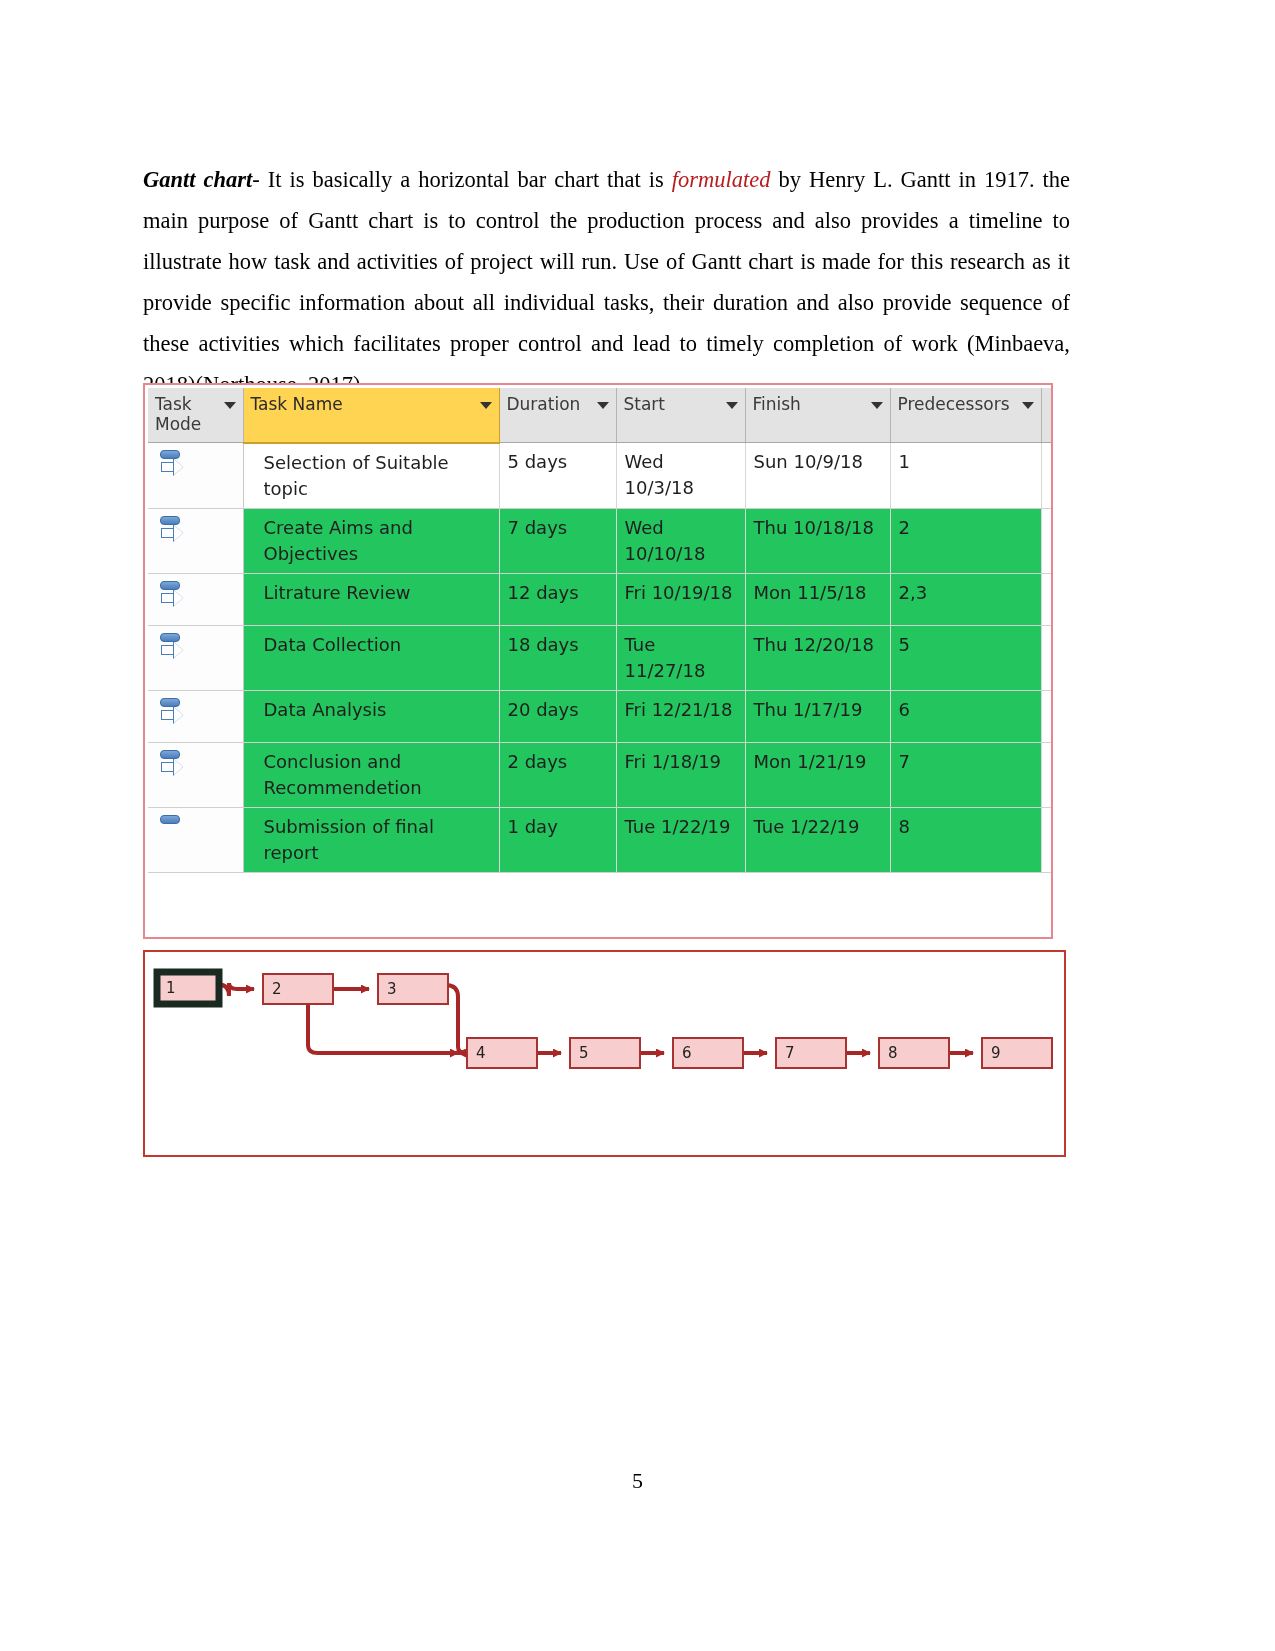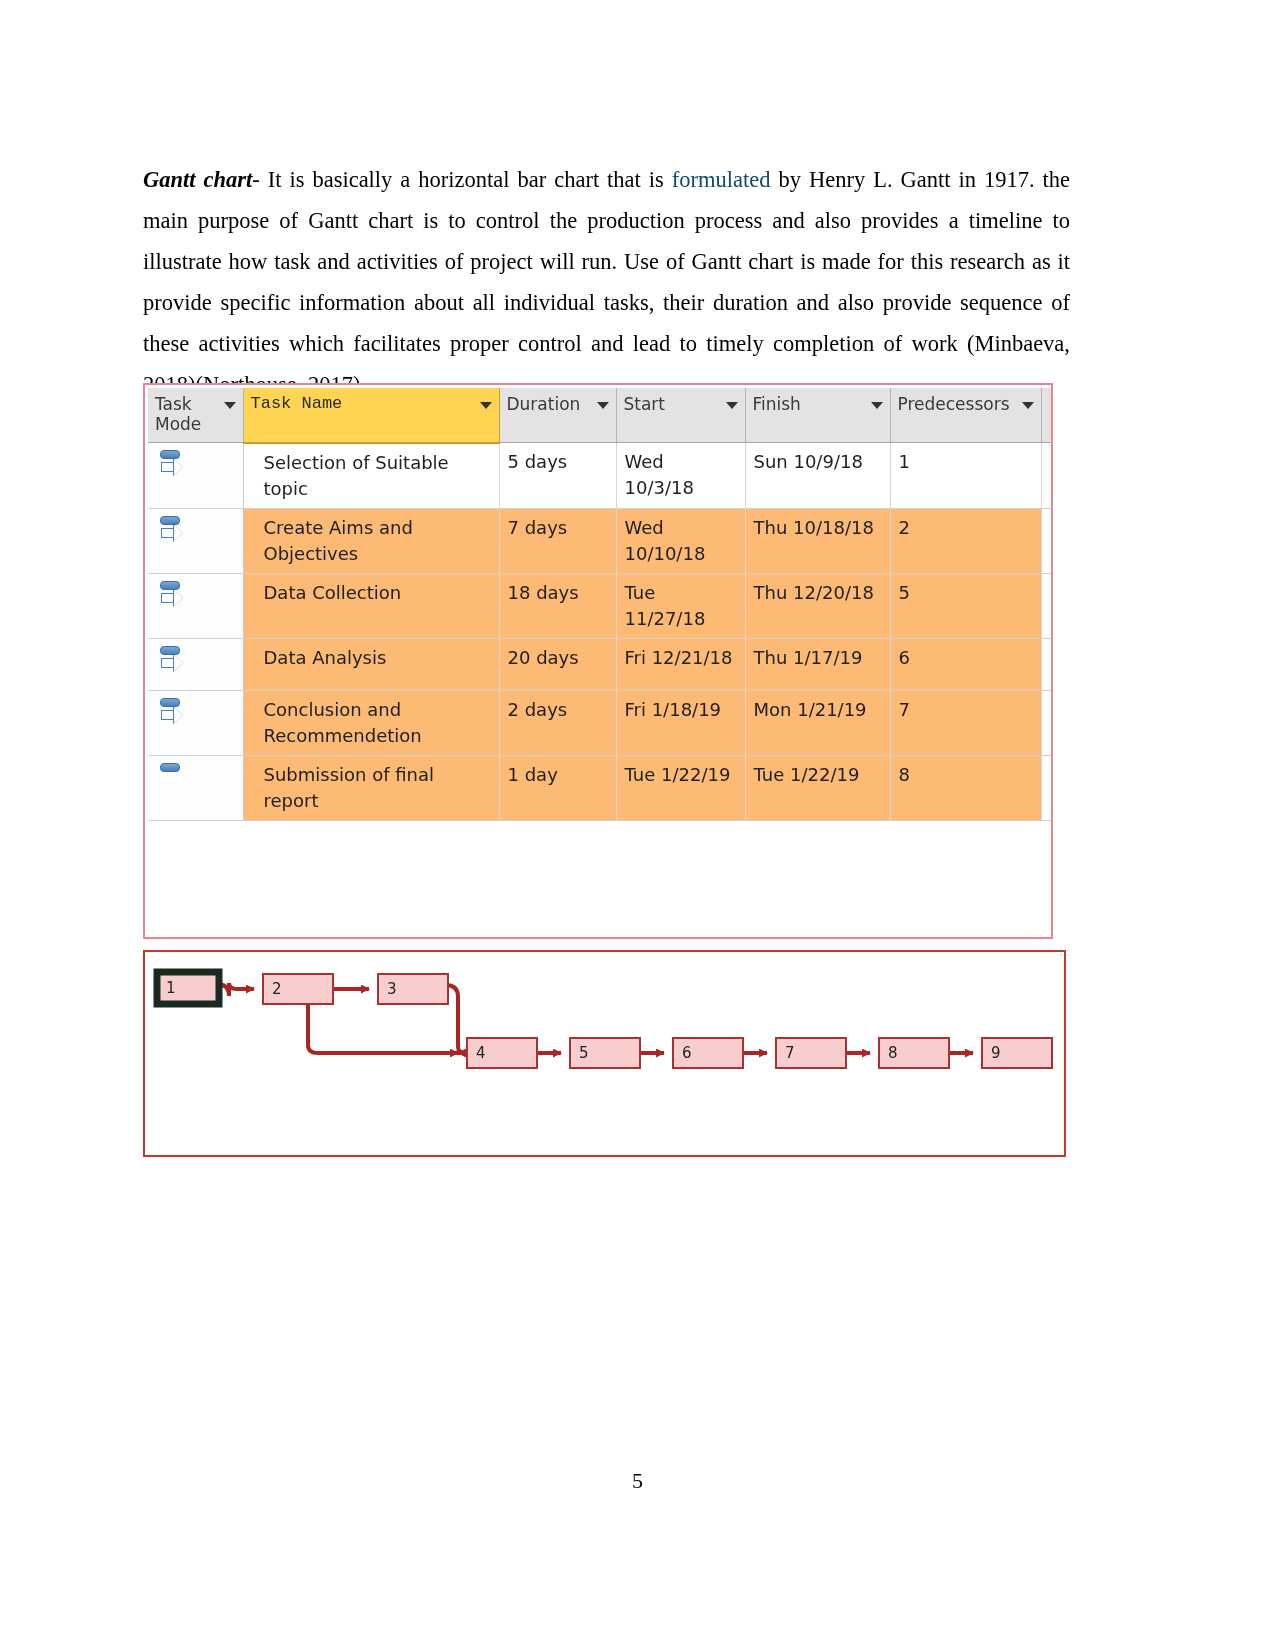--- a/index.html
+++ b/index.html
@@ -34,21 +34,21 @@
     line-height: 41px;
     color: #000000;
     text-align: justify;
     text-justify: inter-word;
   }
   .body-text .lead {
     font-weight: bold;
     font-style: italic;
     margin-top: 37px;
   }
-  .hl-purple { color: #0c4a6e; }
+  .hl-purple { color: #b91c1c; font-style: italic; }
 
   
   .grid-wrap {
     position: absolute;
     left: 143px;
     top: 383px;
     width: 910px;
     height: 556px;
     border: 2px solid #e8868f;
     background: #ffffff;
@@ -90,21 +90,20 @@
     font-size: 17px;
     color: #3a3a3a;
     position: relative;
     box-sizing: border-box;
   }
   table.proj thead th.hdr-name {
     background: #ffd452;
     border-right: 1px solid #c9a02c;
     border-bottom: 2px solid #c9a02c;
     color: #2b2b2b;
-    font-family: Liberation Mono, monospace;
   }
   table.proj thead th.hdr-extra {
     background: #e3e3e3;
     border-right: none;
   }
   .hdr-label { display: inline-block; }
   .filter-arrow {
     position: absolute;
     right: 7px;
     top: 14px;
@@ -125,21 +124,21 @@
     font-size: 18px;
     line-height: 26px;
     color: #1f1f1f;
   }
   table.proj tbody td.cell-mode {
     border-right: 1px solid #c8c8c8;
     padding: 6px 0 0 10px;
     background: #fdfdfd;
   }
   table.proj tbody td.cell-name { padding-left: 20px; }
-  table.proj tbody td.sel { background: #fdba74; }
+  table.proj tbody td.sel { background: #22c55e; }
   table.proj tbody td.cell-extra { border-right: none; background:#ffffff; }
 
   
   .tm-icon {
     position: relative;
     width: 26px;
     height: 32px;
     display: block;
   }
   .tm-icon .bar {
@@ -280,20 +279,34 @@
                 <span class="tm-icon">
                   <span class="bar"></span>
                   <span class="arrow"></span>
                 </span>
               </td>
               <td class="cell-name sel">Create Aims and Objectives</td>
               <td class="cell-dur sel">7 days</td>
               <td class="cell-start sel">Wed 10/10/18</td>
               <td class="cell-finish sel">Thu 10/18/18</td>
               <td class="cell-pred sel">2</td>
+              <td class="cell-extra"></td>
+            </tr>
+            <tr>
+              <td class="cell-mode">
+                <span class="tm-icon">
+                  <span class="bar"></span>
+                  <span class="arrow"></span>
+                </span>
+              </td>
+              <td class="cell-name sel">Litrature Review</td>
+              <td class="cell-dur sel">12 days</td>
+              <td class="cell-start sel">Fri 10/19/18</td>
+              <td class="cell-finish sel">Mon 11/5/18</td>
+              <td class="cell-pred sel">2,3</td>
               <td class="cell-extra"></td>
             </tr>
             <tr>
               <td class="cell-mode">
                 <span class="tm-icon">
                   <span class="bar"></span>
                   <span class="arrow"></span>
                 </span>
               </td>
               <td class="cell-name sel">Data Collection</td>

